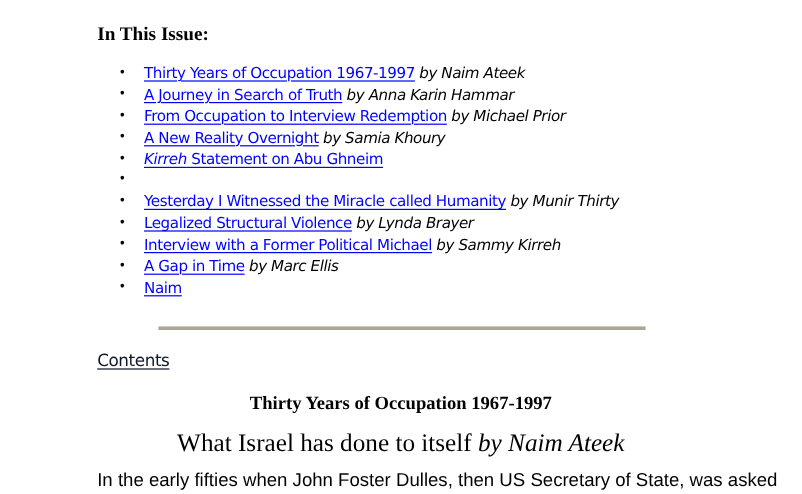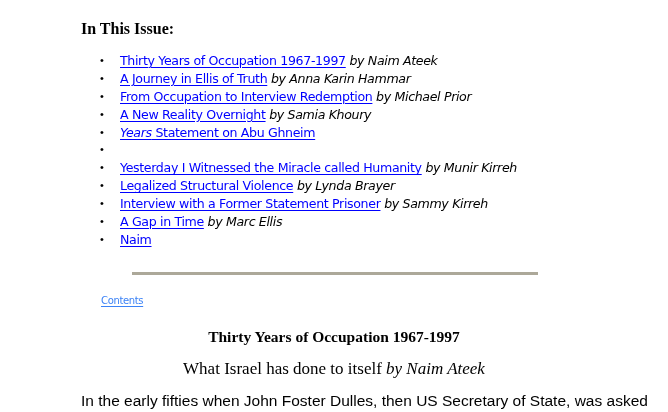--- a/index.html
+++ b/index.html
@@ -77,28 +77,27 @@
     top: 272px;
     width: 406px;
     height: 3px;
     background: #aca899;
   }
   .contents-link {
     position: absolute;
     left: 81px;
     top: 292px;
     font-family: "DejaVu Sans", sans-serif;
-    font-size: 10px;
+    font-size: 14px;
     letter-spacing: -0.35px;
     line-height: 18px;
-    color: #3b82f6;
+    color: #0f172a;
     text-decoration: underline;
     text-underline-offset: 2px;
     cursor: pointer;
-    margin-left: 20px;
   }
   .article-title {
     position: absolute;
     left: 0;
     width: 668px;
     top: 327px;
     margin: 0;
     text-align: center;
     font-family: "Liberation Serif", serif;
     font-weight: bold;
@@ -106,21 +105,21 @@
     line-height: 20px;
   }
   .article-subtitle {
     position: absolute;
     left: 0;
     width: 668px;
     top: 359px;
     margin: 0;
     text-align: center;
     font-family: "Liberation Serif", serif;
-    font-size: 17px;
+    font-size: 21px;
     line-height: 20px;
   }
   .article-subtitle .byline {
     font-style: italic;
   }
   .body-para {
     position: absolute;
     left: 81px;
     top: 391px;
     margin: 0;
@@ -138,53 +137,53 @@
   <h3 class="issue-heading">In This Issue:</h3>
 
   <ul class="toc-list">
     <li class="toc-item">
       <span class="bullet">•</span>
       <a class="toc-link">Thirty Years of Occupation 1967-1997</a>
       <span class="toc-author"> by Naim Ateek</span>
     </li>
     <li class="toc-item">
       <span class="bullet">•</span>
-      <a class="toc-link">A Journey in Ellis of Truth</a>
+      <a class="toc-link">A Journey in Search of Truth</a>
       <span class="toc-author"> by Anna Karin Hammar</span>
     </li>
     <li class="toc-item">
       <span class="bullet">•</span>
       <a class="toc-link">From Occupation to Interview Redemption</a>
       <span class="toc-author"> by Michael Prior</span>
     </li>
     <li class="toc-item">
       <span class="bullet">•</span>
       <a class="toc-link">A New Reality Overnight</a>
       <span class="toc-author"> by Samia Khoury</span>
     </li>
     <li class="toc-item">
       <span class="bullet">•</span>
-      <a class="toc-link"><span class="ital">Years</span><span> Statement on Abu Ghneim</span></a>
+      <a class="toc-link"><span class="ital">Kirreh</span><span> Statement on Abu Ghneim</span></a>
     </li>
     <li class="toc-item">
       <span class="bullet">•</span>
     </li>
     <li class="toc-item">
       <span class="bullet">•</span>
       <a class="toc-link">Yesterday I Witnessed the Miracle called Humanity</a>
-      <span class="toc-author"> by Munir Kirreh</span>
+      <span class="toc-author"> by Munir Thirty</span>
     </li>
     <li class="toc-item">
       <span class="bullet">•</span>
       <a class="toc-link">Legalized Structural Violence</a>
       <span class="toc-author"> by Lynda Brayer</span>
     </li>
     <li class="toc-item">
       <span class="bullet">•</span>
-      <a class="toc-link">Interview with a Former Statement Prisoner</a>
+      <a class="toc-link">Interview with a Former Political Michael</a>
       <span class="toc-author"> by Sammy Kirreh</span>
     </li>
     <li class="toc-item">
       <span class="bullet">•</span>
       <a class="toc-link">A Gap in Time</a>
       <span class="toc-author"> by Marc Ellis</span>
     </li>
     <li class="toc-item">
       <span class="bullet">•</span>
       <a class="toc-link">Naim</a>

